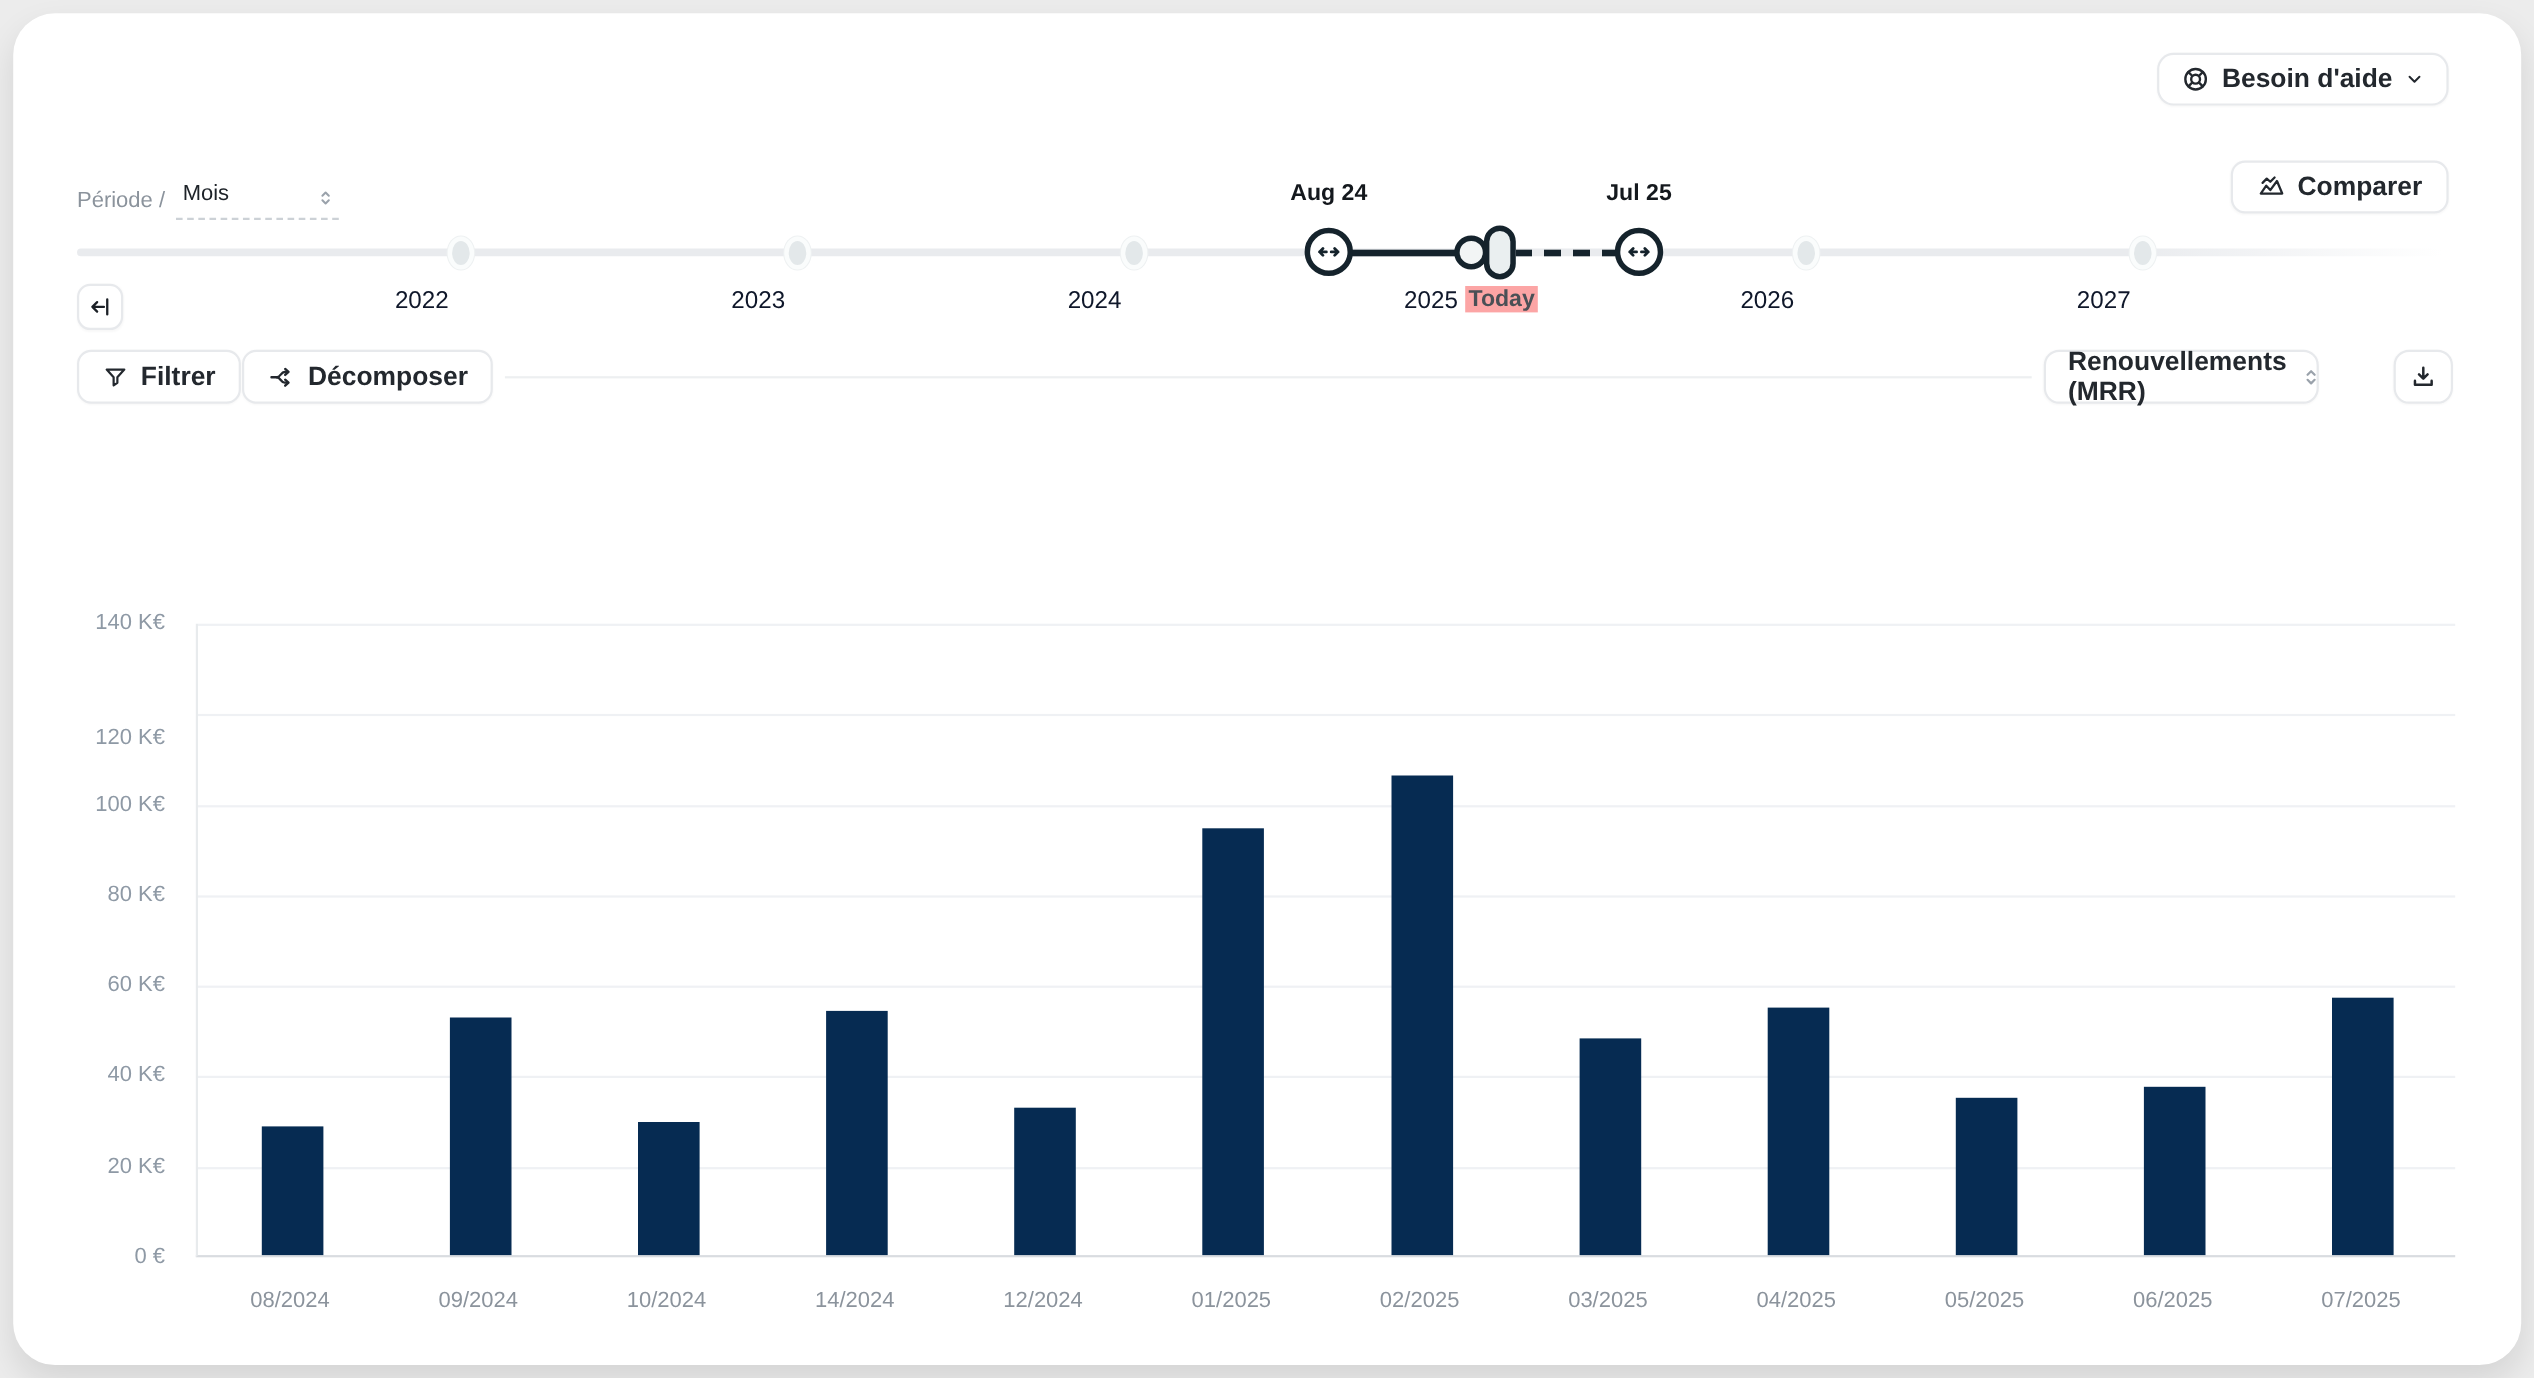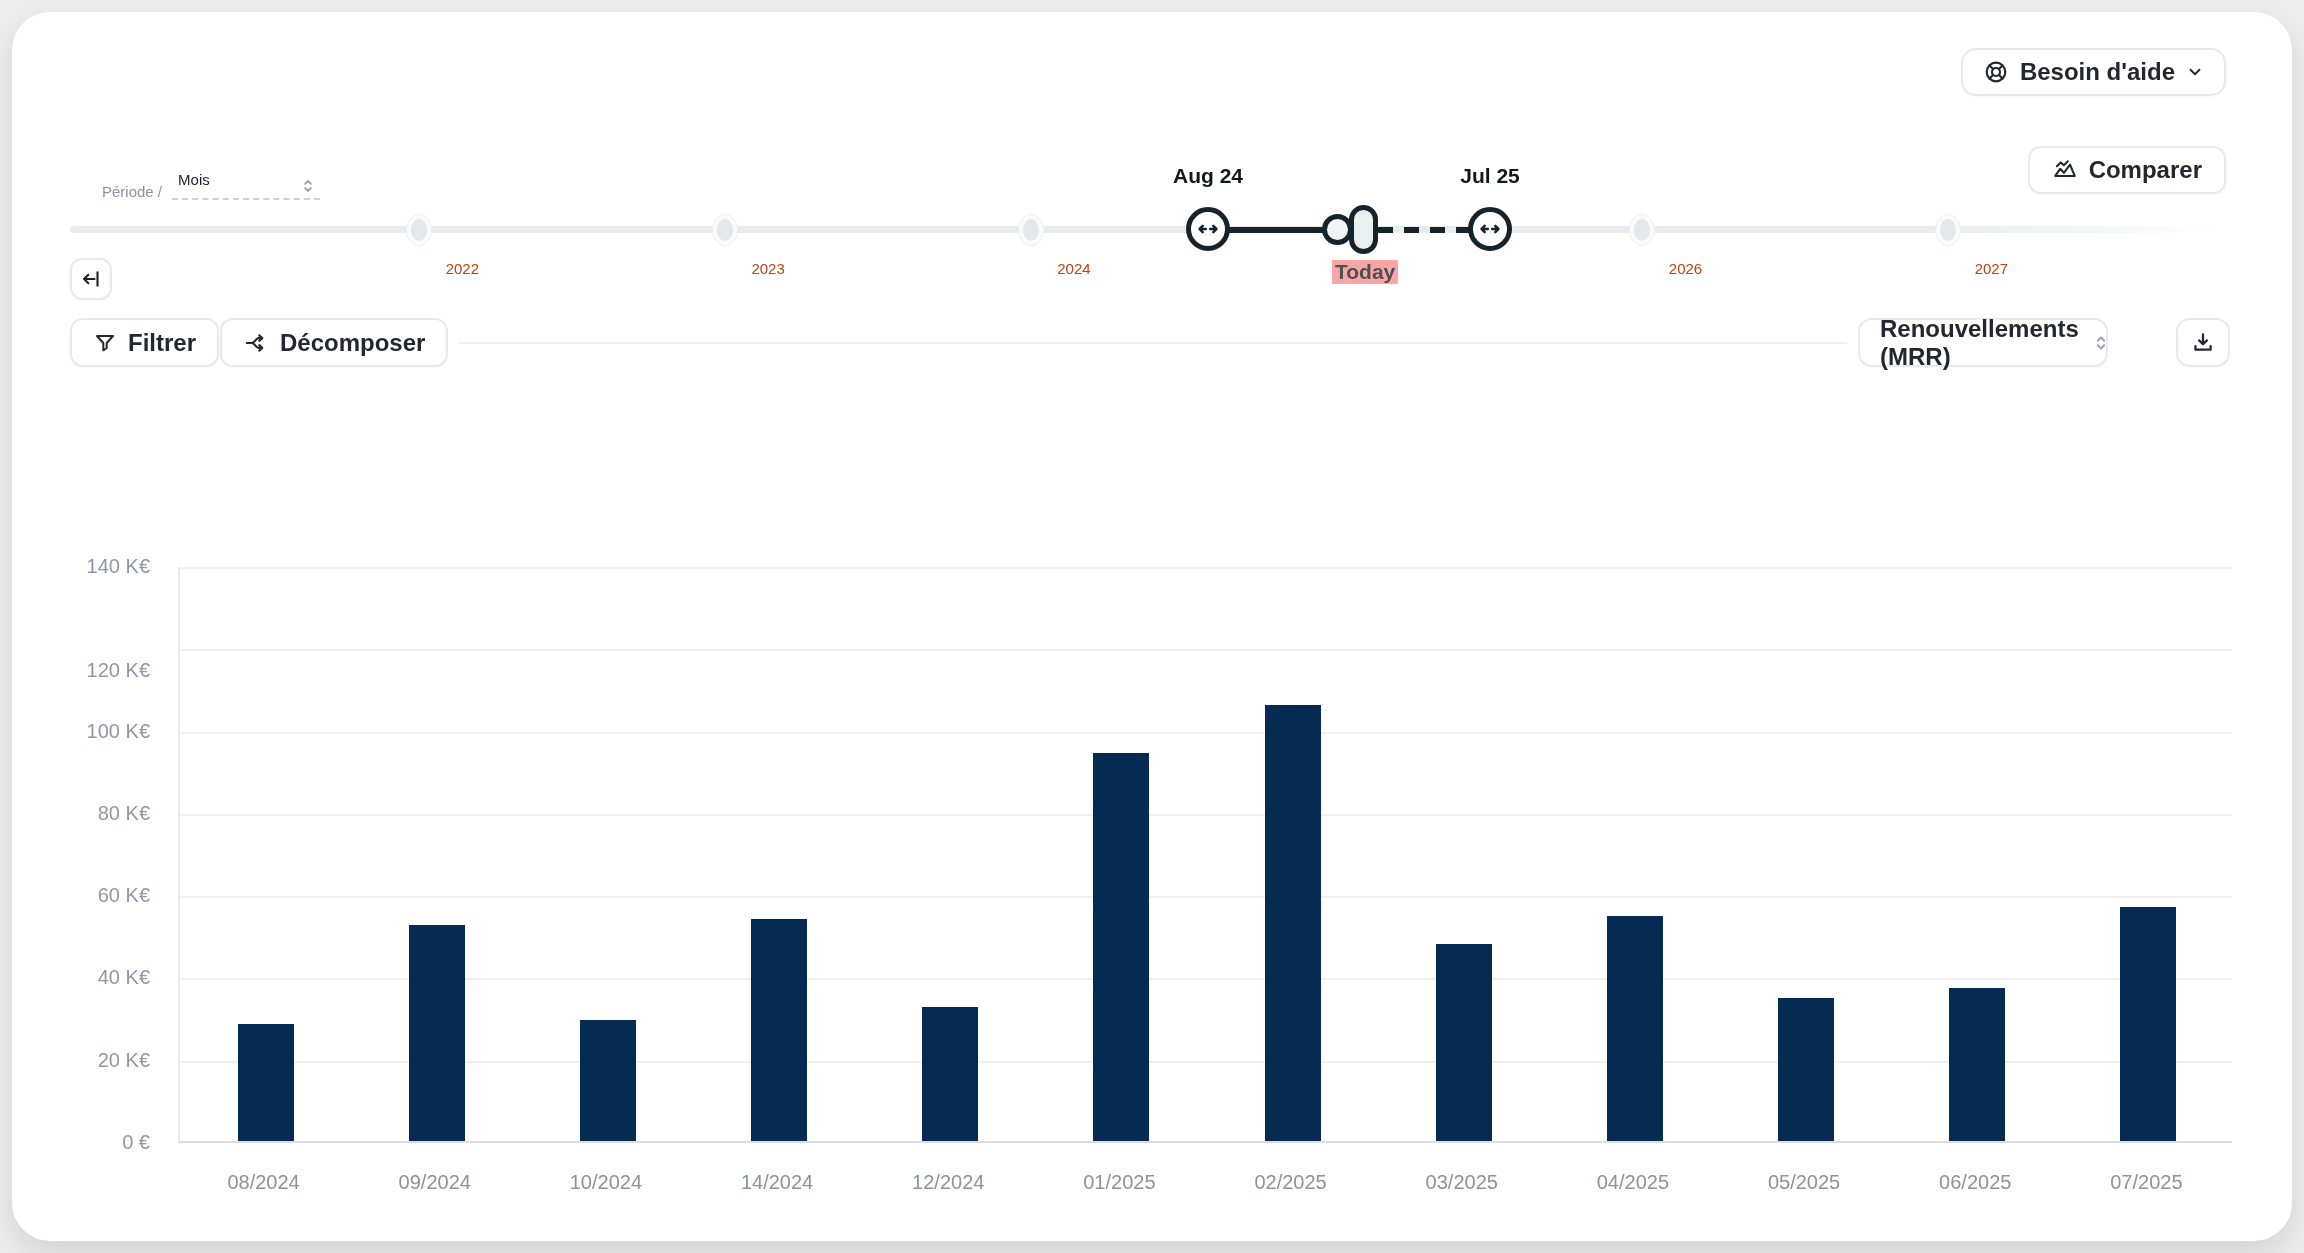--- a/index.html
+++ b/index.html
@@ -36,40 +36,40 @@
   }
   .btn {
     background:#fff; border:2px solid #e7e9ec; border-radius:13px;
     display:flex; align-items:center; justify-content:center; gap:11px;
     font-size:24px; font-weight:700; color:#23282e;
     box-shadow:0 1px 2px rgba(0,0,0,.03); cursor:pointer;
   }
   #help-button { top:36px; right:66px; height:48px; padding:0 20px; border-radius:15px; }
 
   
-  #period-row { left:58px; top:148px; height:40px; display:flex; align-items:flex-end; font-size:15px;margin-left:32px; }
+  #period-row { left:58px; top:148px; height:40px; display:flex; align-items:center; font-size:20px; }
   .period-label { color:#8b939c; padding-top:4px; }
   .period-select {
     margin-left:10px; padding:4px 44px 10px 6px; position:relative;
     border-bottom:2px dashed #ccd1d6; color:#1d2228; font-weight:500; min-width:148px; cursor:pointer;
   }
   .period-select .updown { position:absolute; right:2px; top:7px; }
   #compare-button { top:134px; right:66px; height:48px; padding:0 22px; }
 
   
   #tl-track {
     left:58px; top:214px; width:2172px; height:7px; border-radius:4px;
     background:linear-gradient(to right,#e9ebee 0%,#e9ebee 86%,rgba(233,235,238,0) 99%);
   }
   .year-tick {
     width:24px; height:30px; border-radius:50%;
     background:#e3e8ea; border:4px solid #fafcfc;
     box-shadow:0 0 0 1px #eef1f2;
   }
-  .year-label { font-size:15px; color:#c2410c; text-align:right; width:120px; }
+  .year-label { font-size:22px; color:#0f172a; text-align:left; width:120px; }
   .range-line-solid { top:215px; height:6px; background:#15232c; }
   .range-line-dashed {
     top:215px; height:6px;
     background:repeating-linear-gradient(90deg,#15232c 0 15px,transparent 15px 26px);
   }
   .range-handle {
     width:44px; height:44px; border-radius:50%;
     background:#fff; border:5px solid #15232c;
     display:flex; align-items:center; justify-content:center; cursor:grab;
   }

